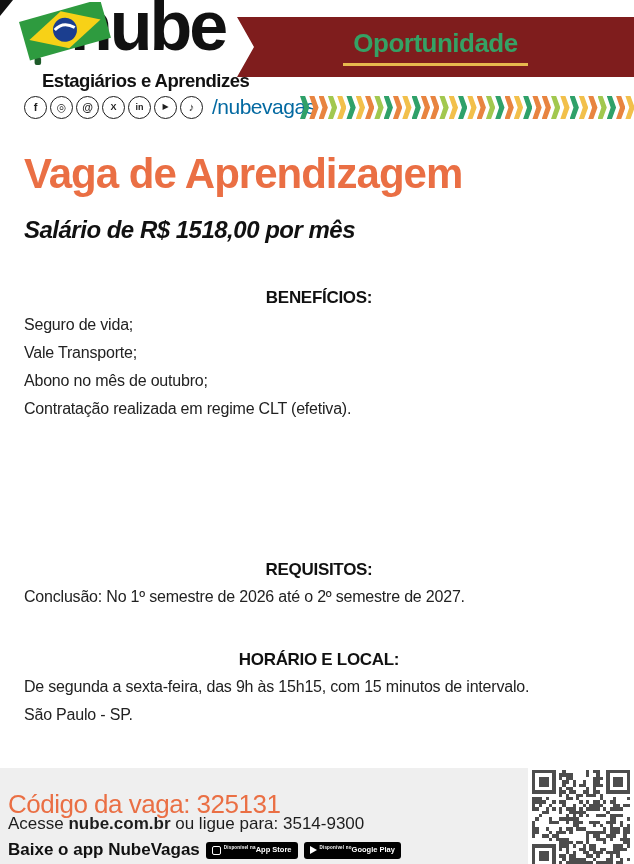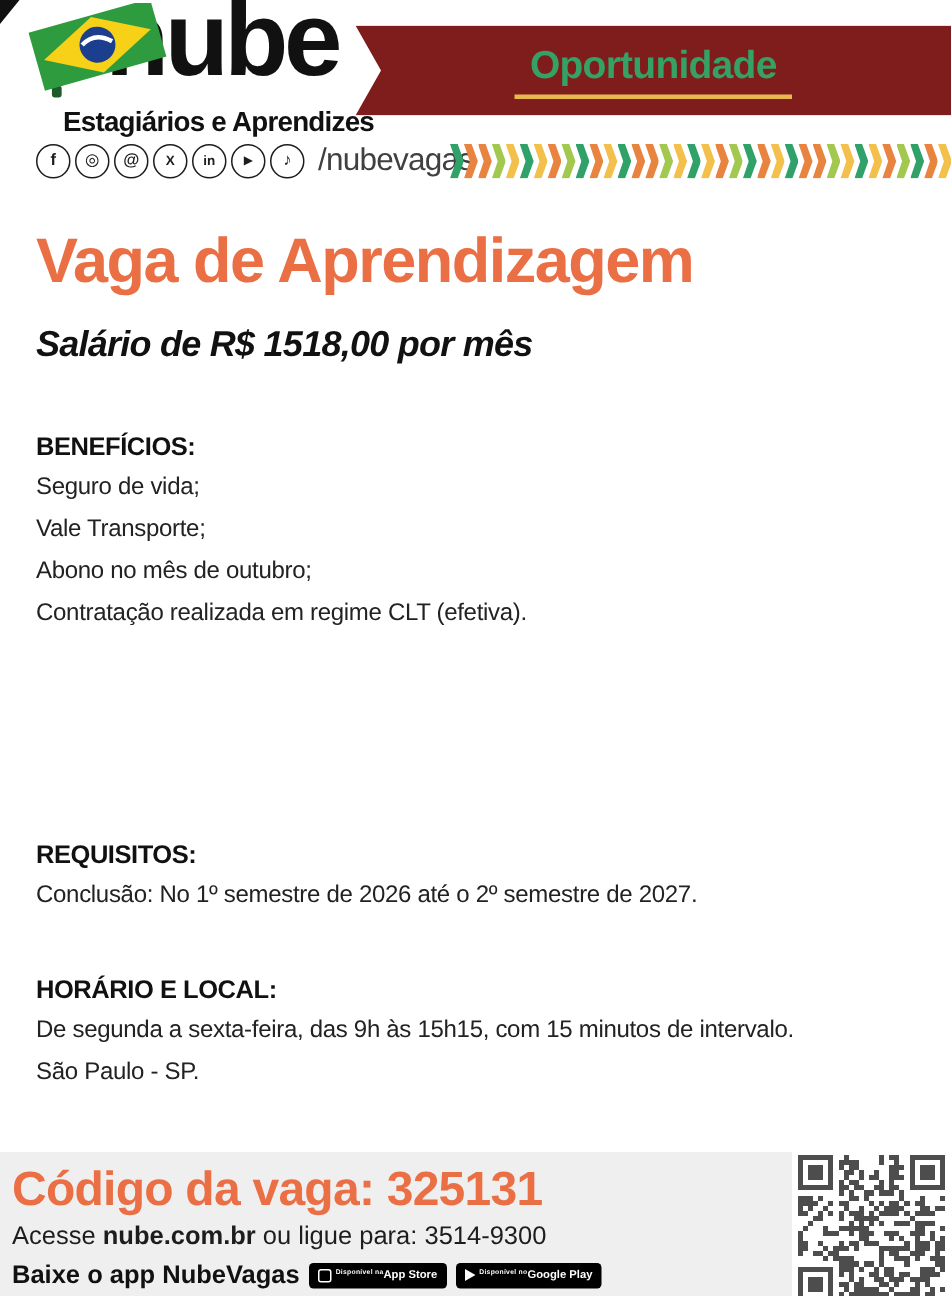--- a/index.html
+++ b/index.html
@@ -21,34 +21,34 @@
   .banner{position:absolute;left:237px;right:0;top:17px;height:60px;background:#F0F0F0;
     clip-path:polygon(0 0,100% 0,100% 100%,0 100%,17px 50%);
     display:flex;align-items:center;justify-content:center;}
   .banner-label{font-size:26px;font-weight:800;letter-spacing:-0.5px;
     border-bottom:3px solid #E7B94E;padding:0 10px 4px 10px;}
   
   .social-row{position:absolute;left:24px;top:94px;height:26px;display:flex;align-items:center;}
   .soc{width:21px;height:21px;border:1.6px solid #1d1d1d;border-radius:50%;
     display:flex;align-items:center;justify-content:center;margin-right:3px;
     font-size:11px;font-weight:700;color:#1d1d1d;line-height:1;}
-  .handle{margin-left:6px;font-size:21px;font-weight:500;letter-spacing:-0.5px;color:#404040;white-space:nowrap;}
+  .handle{margin-left:6px;font-size:21px;font-weight:500;letter-spacing:-0.5px;color:#0369a1;white-space:nowrap;}
   .chevron-strip{position:absolute;left:300px;top:96px;right:0;height:23px;display:flex;overflow:hidden;}
   .chev{flex:0 0 9.3px;height:23px;margin-right:0;
     clip-path:polygon(0% 0%,55% 0%,100% 50%,55% 100%,0% 100%,42% 50%);}
   
   .title{position:absolute;left:24px;top:150px;font-size:42px;font-weight:800;letter-spacing:-1px;}
   .salary{position:absolute;left:24px;top:216px;font-size:24px;font-weight:800;letter-spacing:-0.5px;color:#111;font-style:italic;}
   .section{position:absolute;left:24px;right:20px;}
-  .sec-heading{font-size:17px;font-weight:800;letter-spacing:-0.3px;color:#111;margin:0 0 8px 0;}
+  .sec-heading{font-size:17px;font-weight:800;letter-spacing:-0.3px;color:#111;margin:0 0 8px 0;text-align:center;}
   .sec-line{font-size:16px;color:#222;height:28px;letter-spacing:-0.2px;}
   .s0{top:288px;} .s1{top:446px;} .s2{top:560px;} .s3{top:650px;}
   
   .footer{position:absolute;left:0;right:0;top:768px;height:96px;background:#EFEFEF;}
-  .code{position:absolute;left:8px;top:6px;font-size:32px;font-weight:700;letter-spacing:-0.5px;}
+  .code{position:absolute;left:8px;top:21px;font-size:26px;font-weight:400;letter-spacing:-0.5px;}
   .access{position:absolute;left:8px;top:46px;font-size:17px;color:#1d1d1d;}
   .access b{font-weight:800;}
   .appline{position:absolute;left:8px;top:72px;font-size:17px;font-weight:800;color:#111;
     display:flex;align-items:center;}
   .badge{height:17px;background:#000;border-radius:3px;color:#fff;display:flex;align-items:center;
     padding:0 6px;margin-left:6px;}
   .badge-ico-square{width:7px;height:7px;border:1px solid #fff;border-radius:2px;margin-right:3px;}
   .badge-ico-play{width:0;height:0;border-left:7px solid #fff;border-top:4.5px solid transparent;
     border-bottom:4.5px solid transparent;margin-right:3px;}
   .badge-txt{display:flex;flex-direction:row;line-height:1;}

